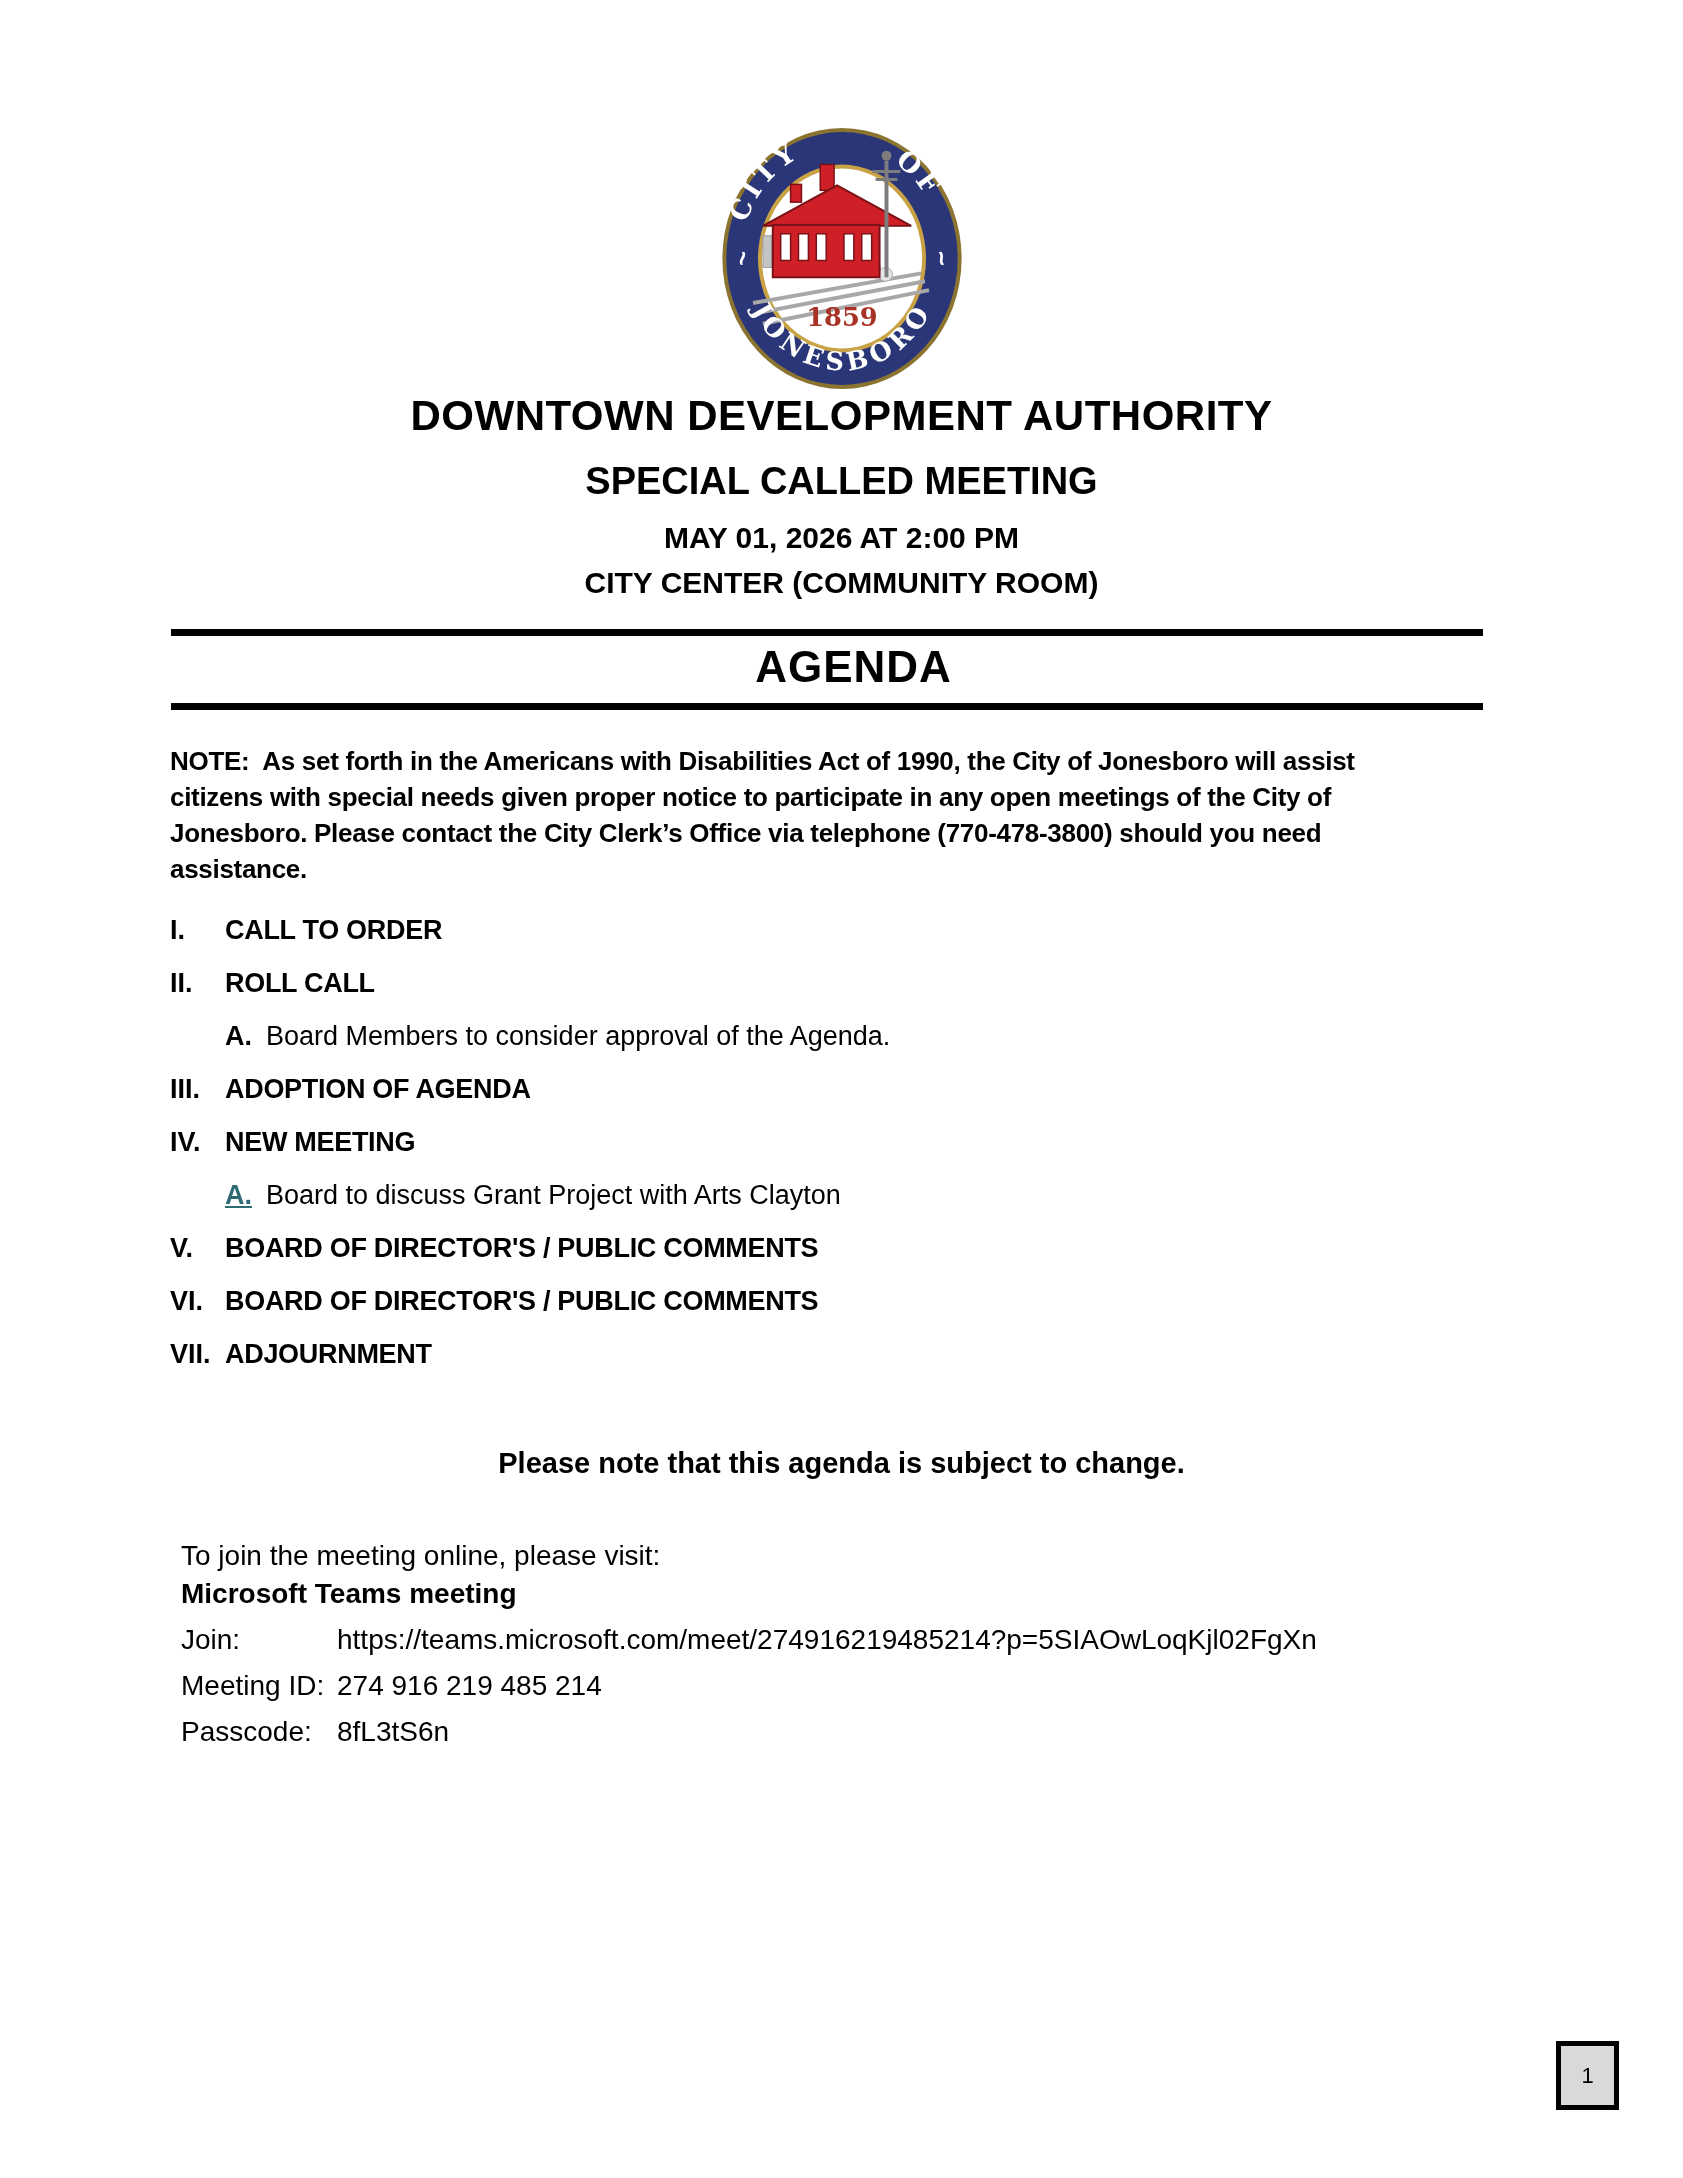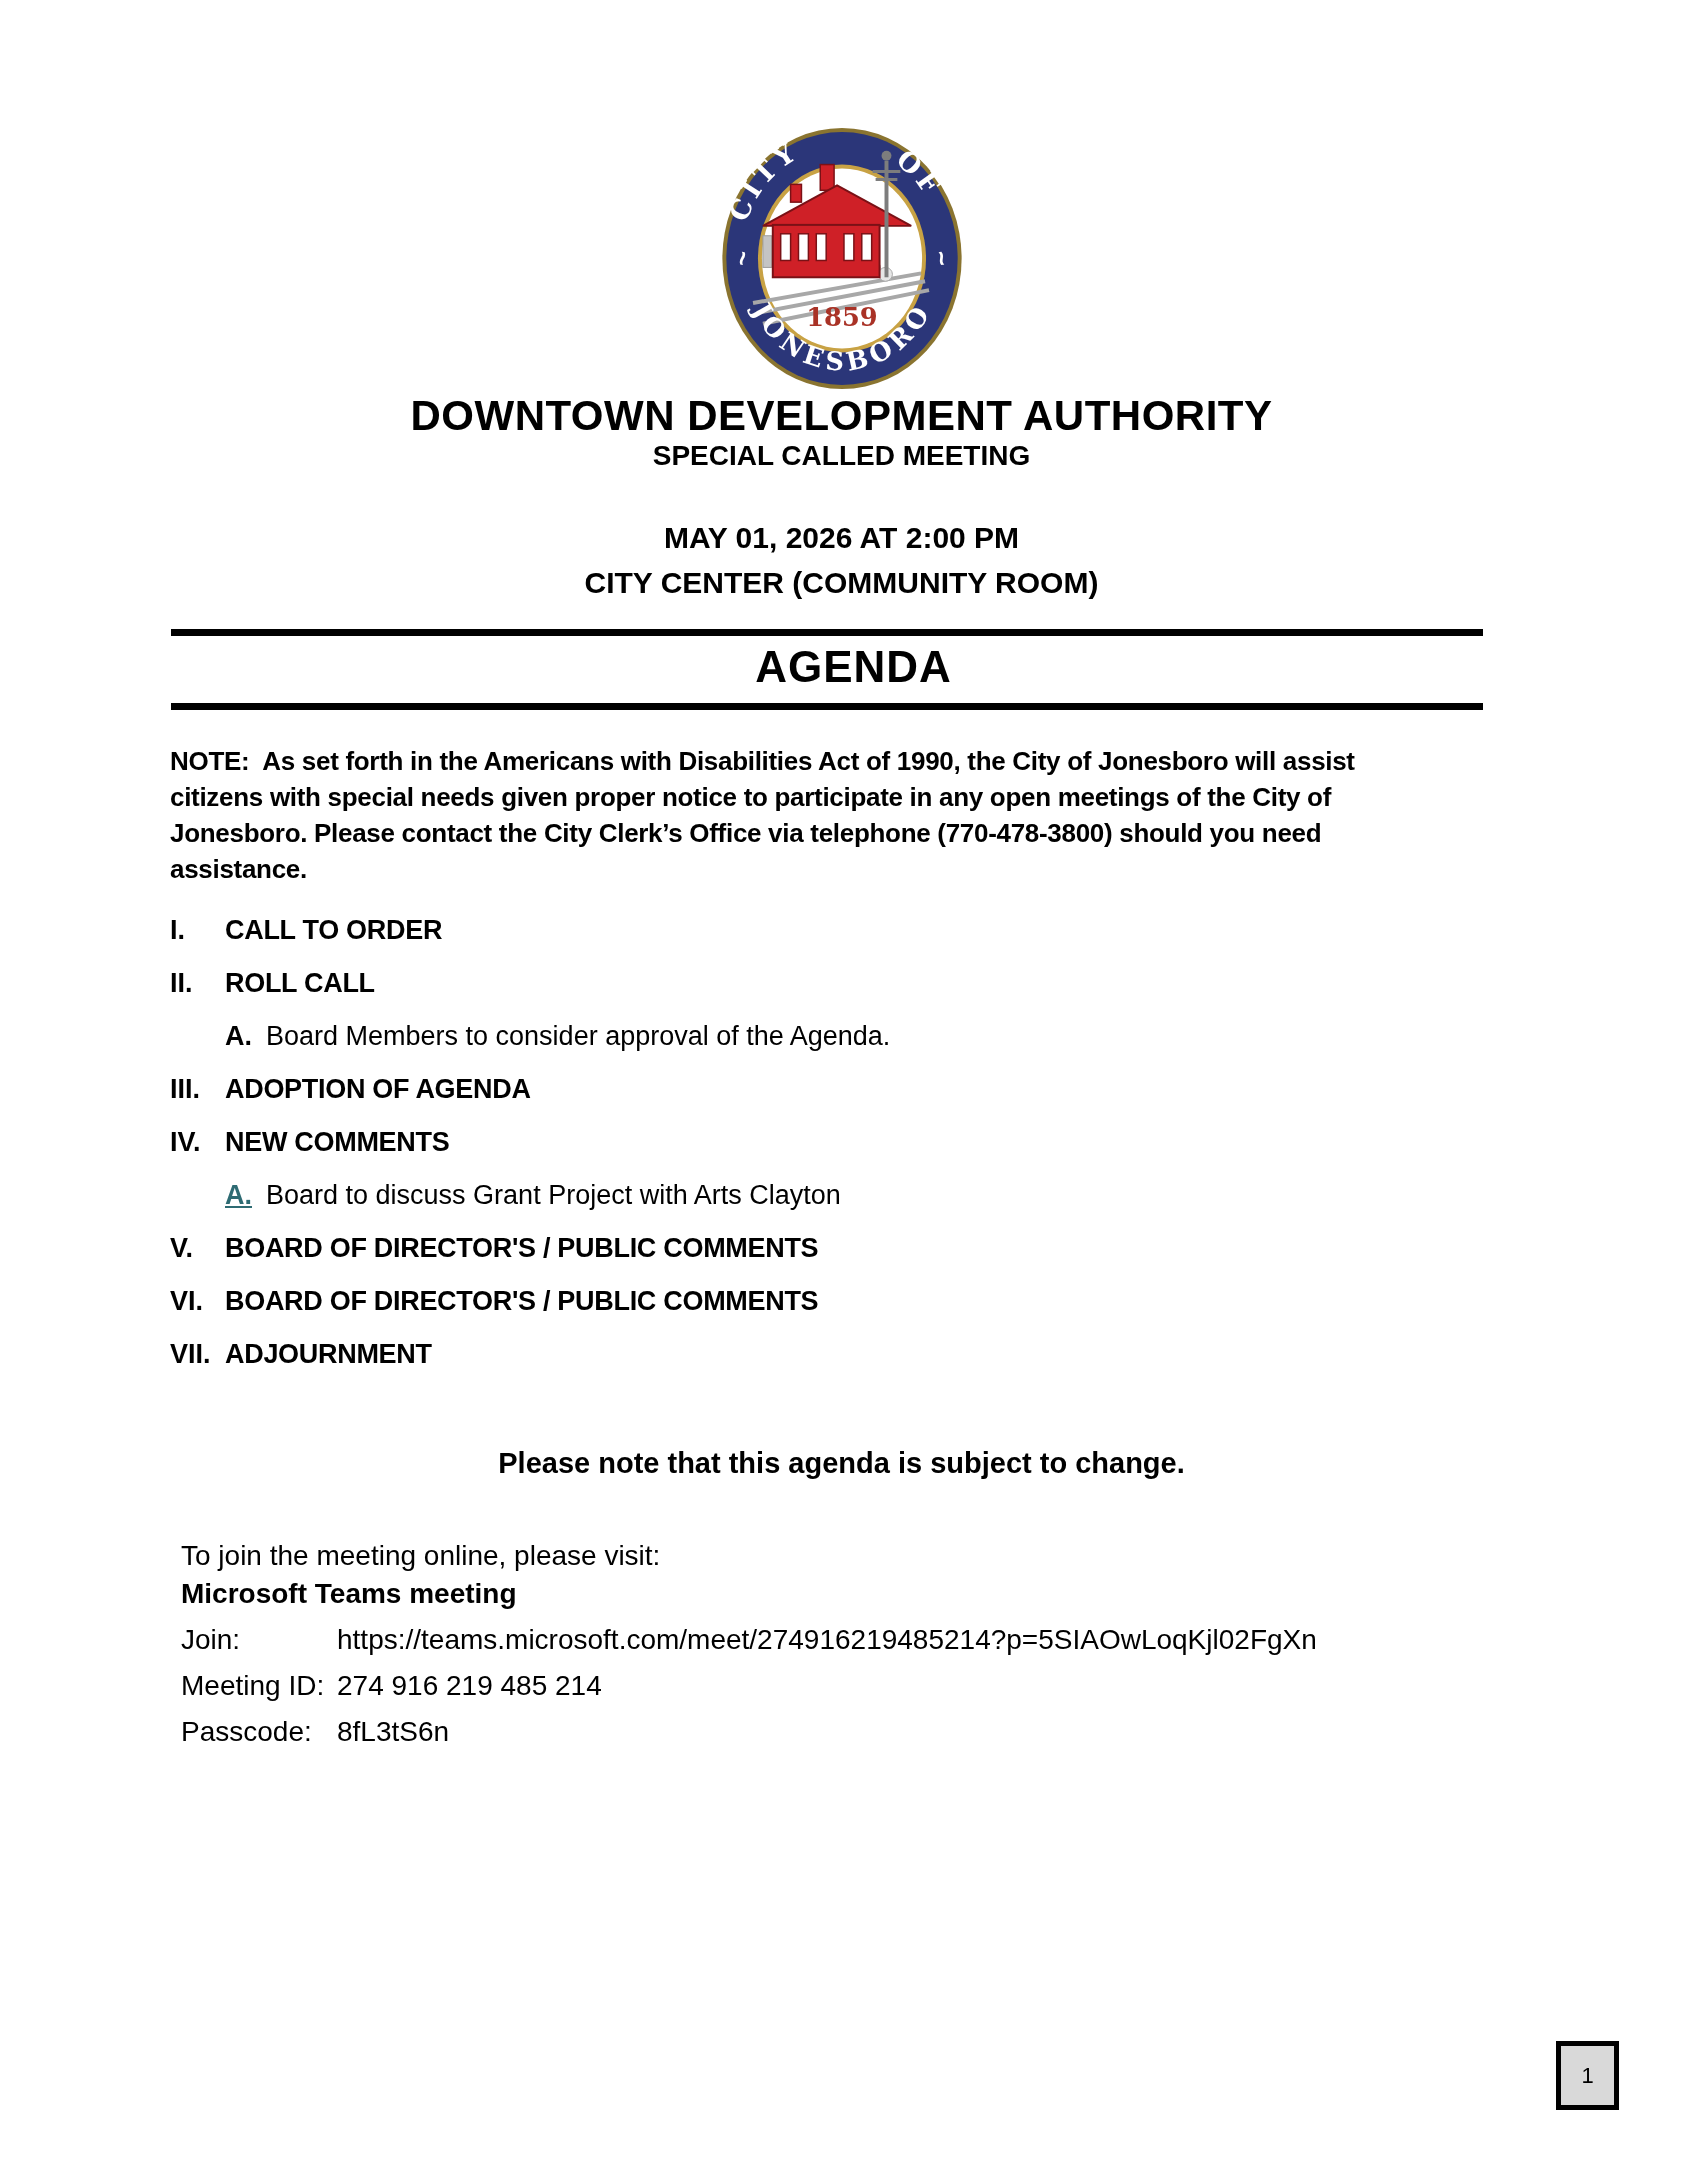--- a/index.html
+++ b/index.html
@@ -13,21 +13,21 @@
     overflow: hidden;
   }
   .center-line {
     position: absolute;
     left: 0;
     width: 1683px;
     text-align: center;
     white-space: nowrap;
   }
   .h1 { top: 392px; font-size: 42px; font-weight: bold; letter-spacing: 0.5px; }
-  .h2 { top: 440px; font-size: 28px; font-weight: bold; }
+  .h2 { top: 460px; font-size: 38px; font-weight: bold; }
   .h3 { top: 521px; font-size: 30px; font-weight: bold; }
   .h4 { top: 566px; font-size: 30px; font-weight: bold; }
   .agenda-title { top: 642px; font-size: 44px; font-weight: bold; letter-spacing: 1px; padding-left: 12px; }
   .rule {
     position: absolute;
     left: 171px;
     width: 1312px;
     height: 7px;
     background: #000;
   }
@@ -200,21 +200,21 @@
     <div class="agenda-row">
       <span class="rn">II.</span><span class="label">ROLL CALL</span>
     </div>
     <div class="agenda-row">
       <span class="rn"></span><span class="alpha">A.</span><span class="sub-text">Board Members to consider approval of the Agenda.</span>
     </div>
     <div class="agenda-row">
       <span class="rn">III.</span><span class="label">ADOPTION OF AGENDA</span>
     </div>
     <div class="agenda-row">
-      <span class="rn">IV.</span><span class="label">NEW COMMENTS</span>
+      <span class="rn">IV.</span><span class="label">NEW MEETING</span>
     </div>
     <div class="agenda-row">
       <span class="rn"></span><span class="alpha link">A.</span><span class="sub-text">Board to discuss Grant Project with Arts Clayton</span>
     </div>
     <div class="agenda-row">
       <span class="rn">V.</span><span class="label">BOARD OF DIRECTOR'S / PUBLIC COMMENTS</span>
     </div>
     <div class="agenda-row">
       <span class="rn">VI.</span><span class="label">BOARD OF DIRECTOR'S / PUBLIC COMMENTS</span>
     </div>

